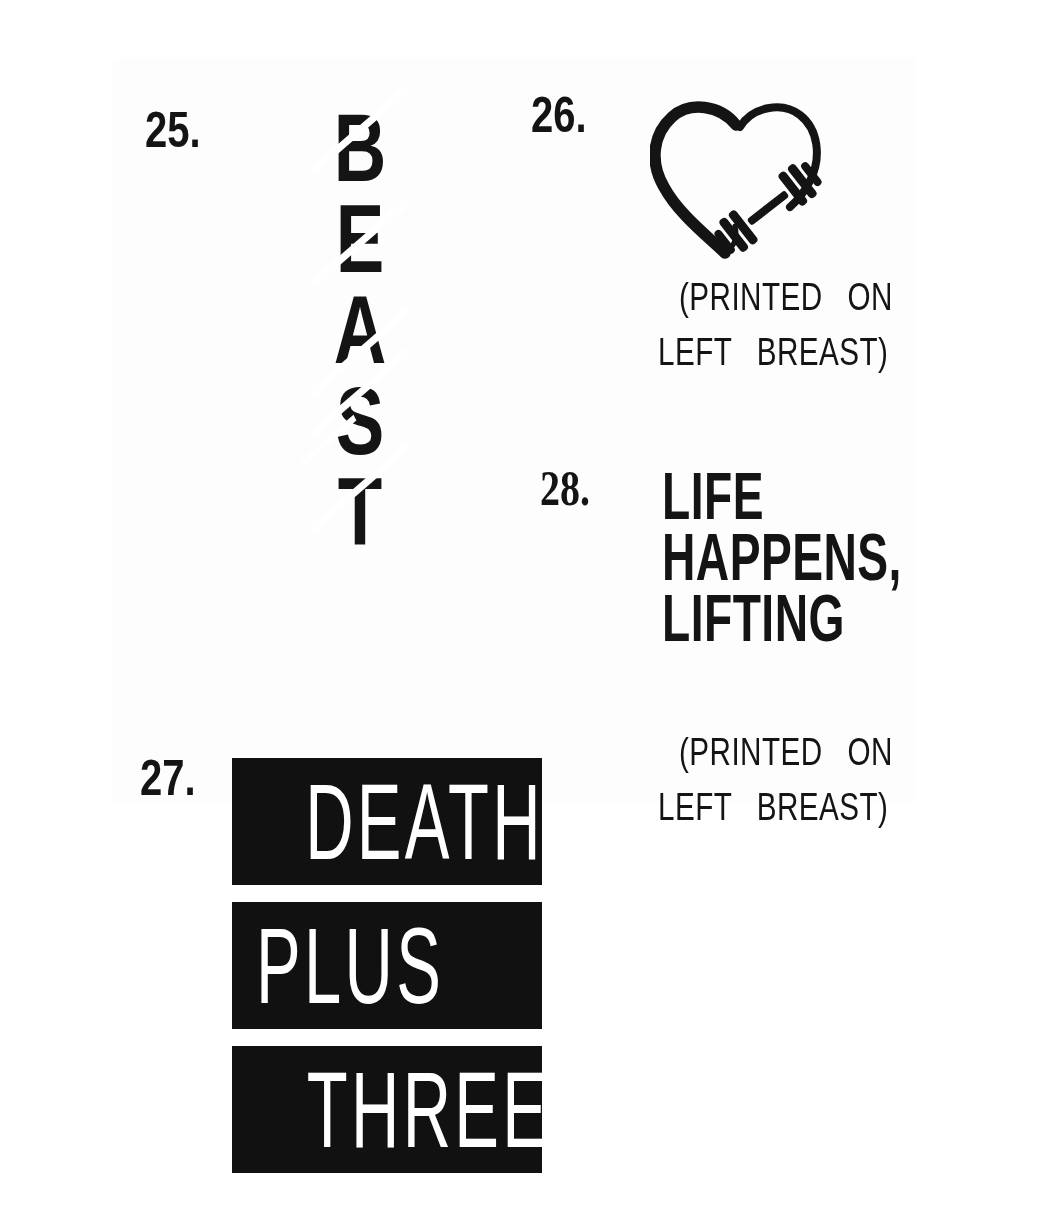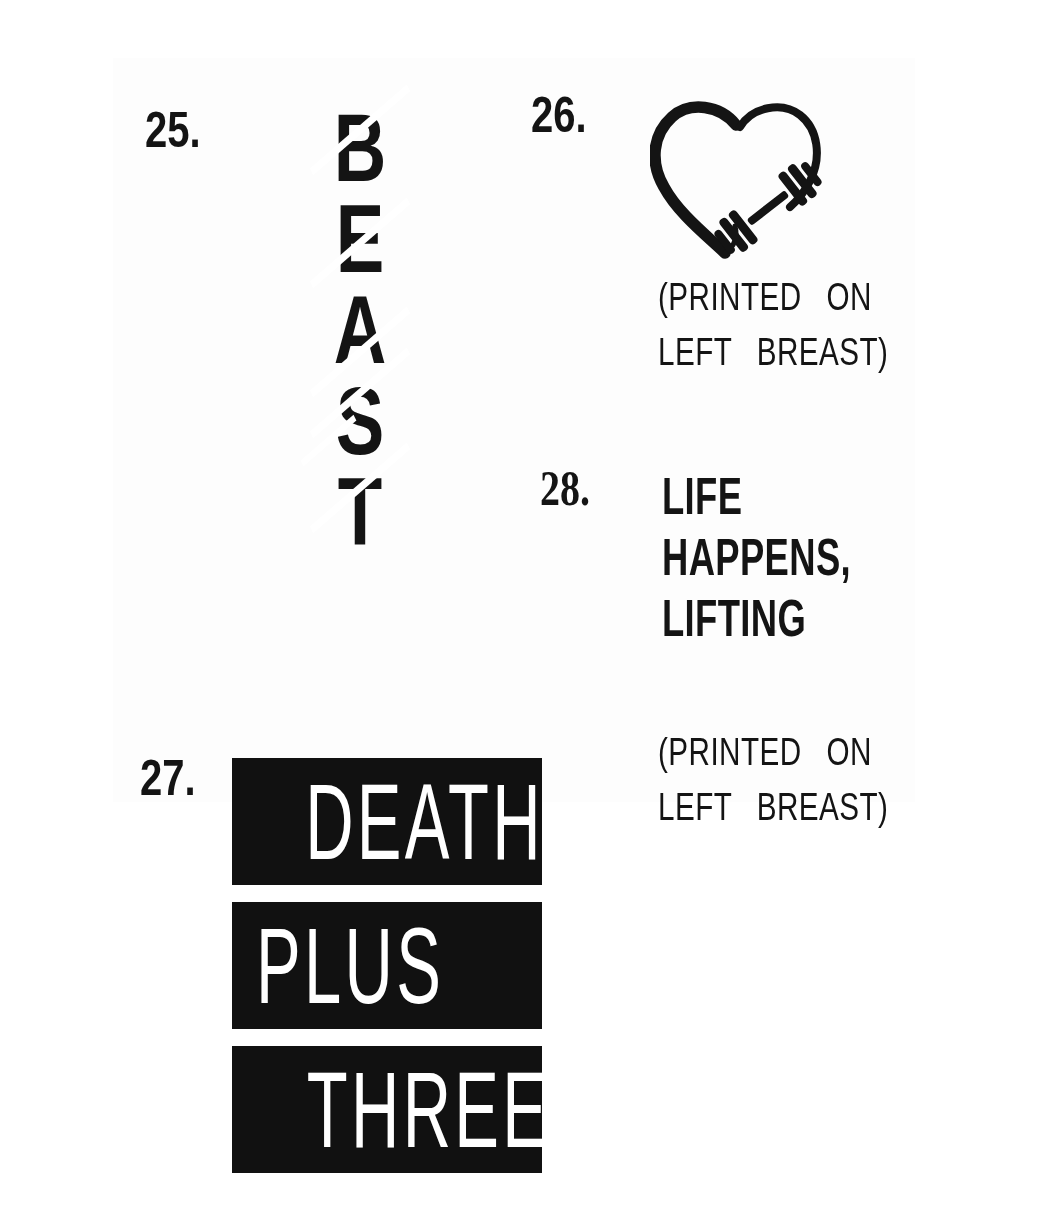--- a/index.html
+++ b/index.html
@@ -22,20 +22,21 @@
     white-space:nowrap;
   }
   .num .scale{display:inline-block;transform:scaleX(0.8);transform-origin:left top;}
 
   
   .caption{
     position:absolute;
     font-size:38px;line-height:55px;font-weight:normal;
     letter-spacing:0.015em;word-spacing:0.55em;
     white-space:nowrap;
+    text-align:right;
   }
   .caption .cline{display:block;height:55px;}
   .caption .scale{display:inline-block;transform:scaleX(0.78);transform-origin:left top;}
 
   
   .beast{
     position:absolute;left:300px;top:102px;width:120px;
     text-align:center;
     transform:scaleX(0.75);transform-origin:center top;
   }
@@ -52,21 +53,21 @@
     position:absolute;left:-20%;width:70%;height:7px;
     background:#ffffff;transform:rotate(-33deg);z-index:2;
   }
 
   
   .heart-svg{position:absolute;left:650px;top:100px;}
 
   
   .lift{
     position:absolute;left:662px;top:466px;
-    font-size:52px;line-height:61px;font-weight:bold;
+    font-size:66px;line-height:61px;font-weight:bold;
     letter-spacing:0.01em;white-space:nowrap;
   }
   .lift .lline{display:block;height:61px;}
   .lift .scale{display:inline-block;transform:scaleX(0.7);transform-origin:left top;}
 
   
   .blocks{position:absolute;left:232px;top:758px;width:310px;}
   .block{
     height:127px;margin-bottom:17px;
     background:#111111;color:#ffffff;

